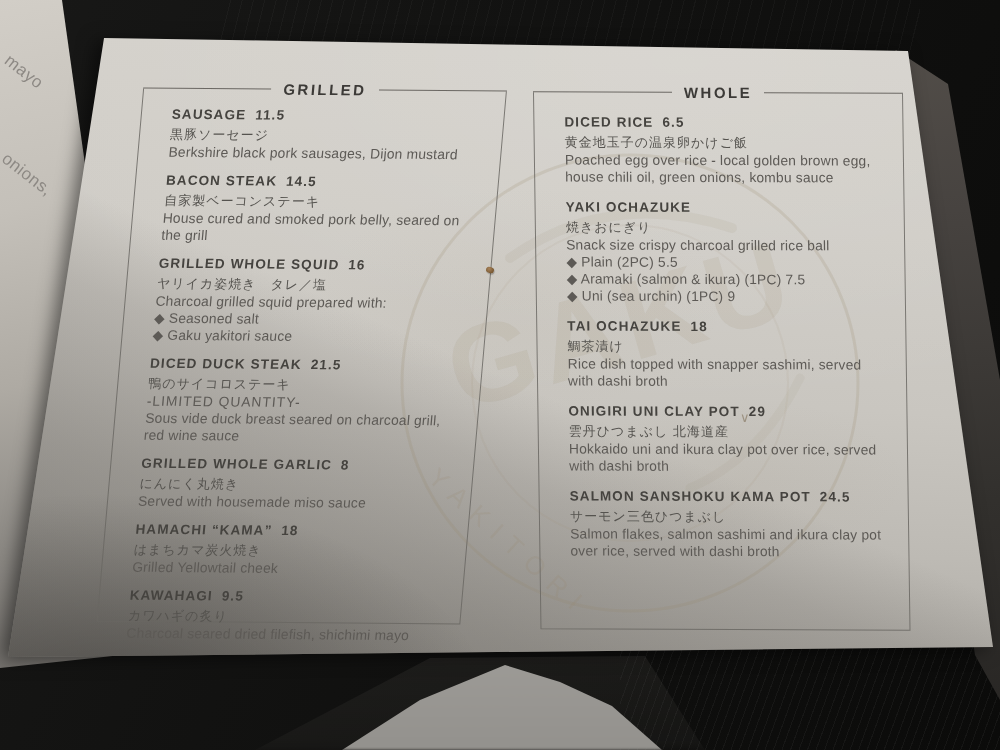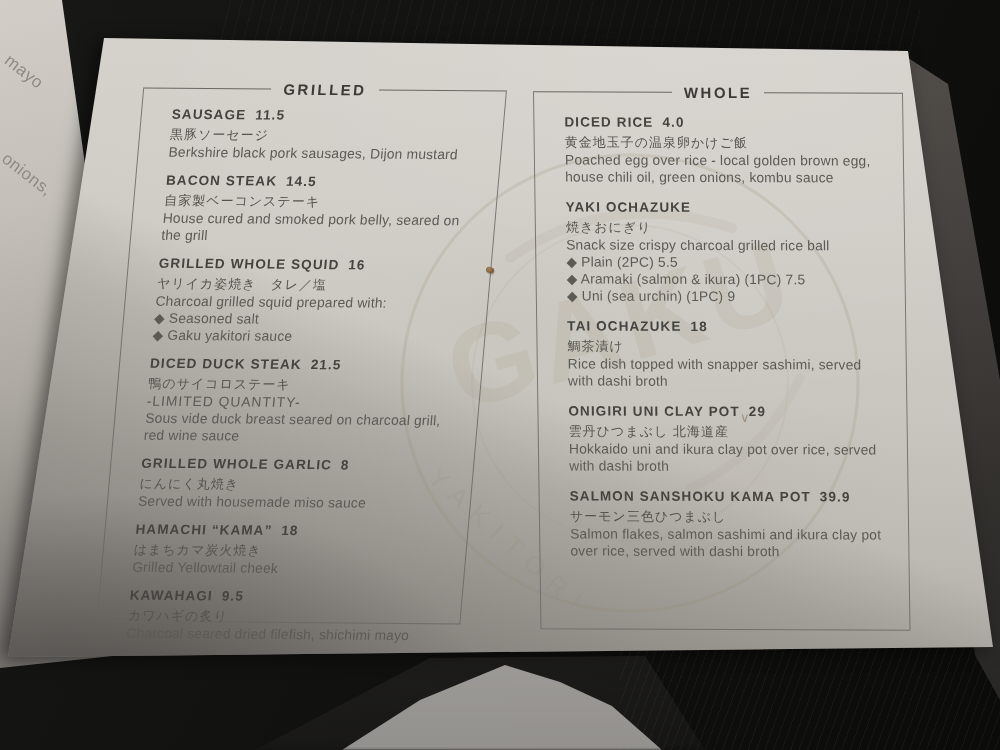--- a/index.html
+++ b/index.html
@@ -176,21 +176,21 @@
 
     <div class="box rice">
       <div class="legend">
         <span class="rule"></span>
         <span class="label">WHOLE</span>
         <span class="rule"></span>
       </div>
       <div class="content">
 
         <div class="item">
-          <div class="title-line"><span>DICED RICE</span><span class="price">4.0</span></div>
+          <div class="title-line"><span>DICED RICE</span><span class="price">6.5</span></div>
           <div class="jp">黄金地玉子の温泉卵かけご飯</div>
           <div class="desc-line">Poached egg over rice - local golden brown egg, house chili oil, green onions, kombu sauce</div>
         </div>
 
         <div class="item">
           <div class="title-line"><span>YAKI OCHAZUKE</span><span class="price"></span></div>
           <div class="jp">焼きおにぎり</div>
           <div class="desc-line">Snack size crispy charcoal grilled rice ball</div>
           <div class="desc-line">◆ Plain (2PC)  5.5</div>
           <div class="desc-line">◆ Aramaki (salmon &amp; ikura) (1PC)  7.5</div>
@@ -203,21 +203,21 @@
           <div class="desc-line">Rice dish topped with snapper sashimi, served with dashi broth</div>
         </div>
 
         <div class="item">
           <div class="title-line"><span>ONIGIRI UNI  CLAY POT</span><span class="price">29</span></div>
           <div class="jp">雲丹ひつまぶし 北海道産</div>
           <div class="desc-line">Hokkaido uni and ikura clay pot over rice, served with dashi broth</div>
         </div>
 
         <div class="item">
-          <div class="title-line"><span>SALMON SANSHOKU KAMA POT</span><span class="price">39.9</span></div>
+          <div class="title-line"><span>SALMON SANSHOKU KAMA POT</span><span class="price">24.5</span></div>
           <div class="jp">サーモン三色ひつまぶし</div>
           <div class="desc-line">Salmon flakes, salmon sashimi and ikura clay pot over rice, served with dashi broth</div>
         </div>
 
       </div>
     </div>
 
     <div class="crumb"></div>
     <div class="pen-mark">∨</div>
 

